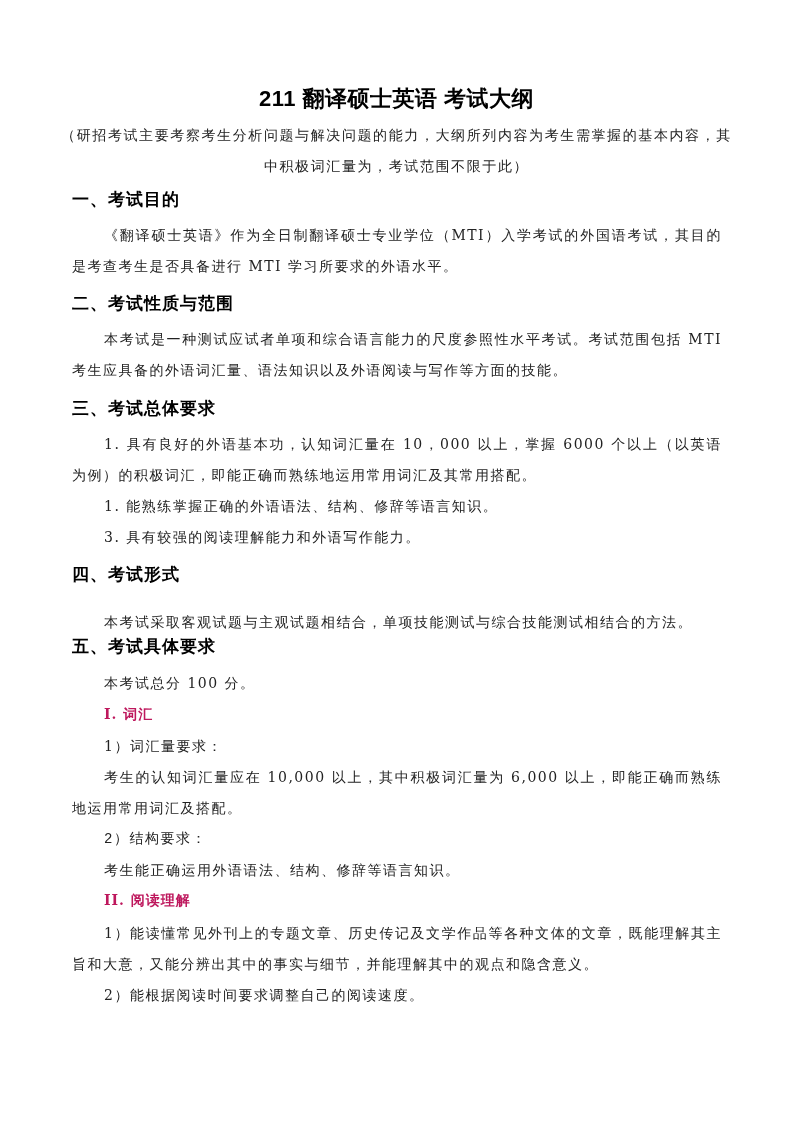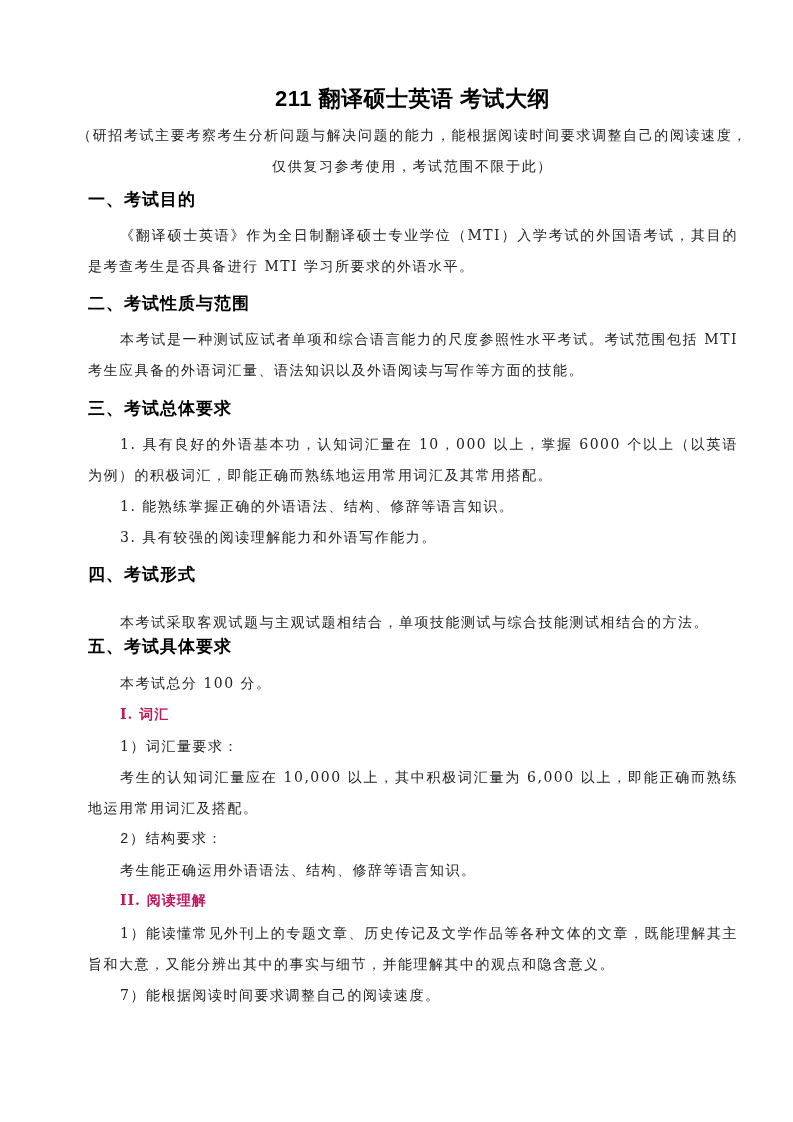--- a/index.html
+++ b/index.html
@@ -1,17 +1,17 @@
 <!DOCTYPE html>
 <html><head>
   <meta charset="utf-8">
   <style>
     html, body { margin: 0; padding: 0; background: #ffffff; }
     body { width: 793px; height: 1122px; position: relative; overflow: hidden; color: #111; }
-    .page { position: absolute; left: 16px; top: 0; width: 671px; height: 1122px; background: #fff; }
+    .page { position: absolute; left: 0; top: 0; width: 671px; height: 1122px; background: #fff; }
     .title {
       position: absolute; left: 0; width: 793px; top: 84px; text-align: center;
       font-family: "Liberation Sans", sans-serif; font-weight: bold; font-size: 22px; color: #000;
       letter-spacing: 0.5px;
     }
     .subtitle {
       position: absolute; left: 60px; width: 673px; top: 120px; text-align: center;
       font-family: "DejaVu Serif", serif; font-size: 14px; line-height: 31px; color: #222;
       letter-spacing: 1.6px;
     }
@@ -28,21 +28,21 @@
       font-size: 14px; line-height: 31px; color: #222; text-indent: 32px; letter-spacing: 1.5px;
       text-align: justify;
     }
   </style>
 </head>
 <body>
 
 <div class="page">
 
   <div class="title">211 翻译硕士英语 考试大纲</div>
-  <div class="subtitle">（研招考试主要考察考生分析问题与解决问题的能力，能根据阅读时间要求调整自己的阅读速度，仅供复习参考使用，考试范围不限于此）</div>
+  <div class="subtitle">（研招考试主要考察考生分析问题与解决问题的能力，大纲所列内容为考生需掌握的基本内容，其中积极词汇量为，考试范围不限于此）</div>
 
   <div class="h1" style="top:188px;">一、考试目的</div>
   <div class="p" style="top:220px;">《翻译硕士英语》作为全日制翻译硕士专业学位（MTI）入学考试的外国语考试，其目的是考查考生是否具备进行 MTI 学习所要求的外语水平。</div>
 
   <div class="h1" style="top:292px;">二、考试性质与范围</div>
   <div class="p" style="top:324px;">本考试是一种测试应试者单项和综合语言能力的尺度参照性水平考试。考试范围包括 MTI 考生应具备的外语词汇量、语法知识以及外语阅读与写作等方面的技能。</div>
 
   <div class="h1" style="top:397px;">三、考试总体要求</div>
   <div class="p" style="top:429px;">1. 具有良好的外语基本功，认知词汇量在 10，000 以上，掌握 6000 个以上（以英语为例）的积极词汇，即能正确而熟练地运用常用词汇及其常用搭配。</div>
   <div class="p" style="top:491px;">1. 能熟练掌握正确的外语语法、结构、修辞等语言知识。</div>
@@ -55,15 +55,15 @@
   <div class="p" style="top:668px;">本考试总分 100 分。</div>
 
   <div class="h2" style="top:706px;">I. 词汇</div>
   <div class="p" style="top:731px;">1）词汇量要求：</div>
   <div class="p" style="top:762px;">考生的认知词汇量应在 10,000 以上，其中积极词汇量为 6,000 以上，即能正确而熟练地运用常用词汇及搭配。</div>
   <div class="p" style="top:824px;font-family:Liberation Mono, monospace;">2）结构要求：</div>
   <div class="p" style="top:855px;">考生能正确运用外语语法、结构、修辞等语言知识。</div>
 
   <div class="h2" style="top:892px;">II. 阅读理解</div>
   <div class="p" style="top:918px;">1）能读懂常见外刊上的专题文章、历史传记及文学作品等各种文体的文章，既能理解其主旨和大意，又能分辨出其中的事实与细节，并能理解其中的观点和隐含意义。</div>
-  <div class="p" style="top:980px;">7）能根据阅读时间要求调整自己的阅读速度。</div>
+  <div class="p" style="top:980px;">2）能根据阅读时间要求调整自己的阅读速度。</div>
 
 </div>
 
 </body></html>

